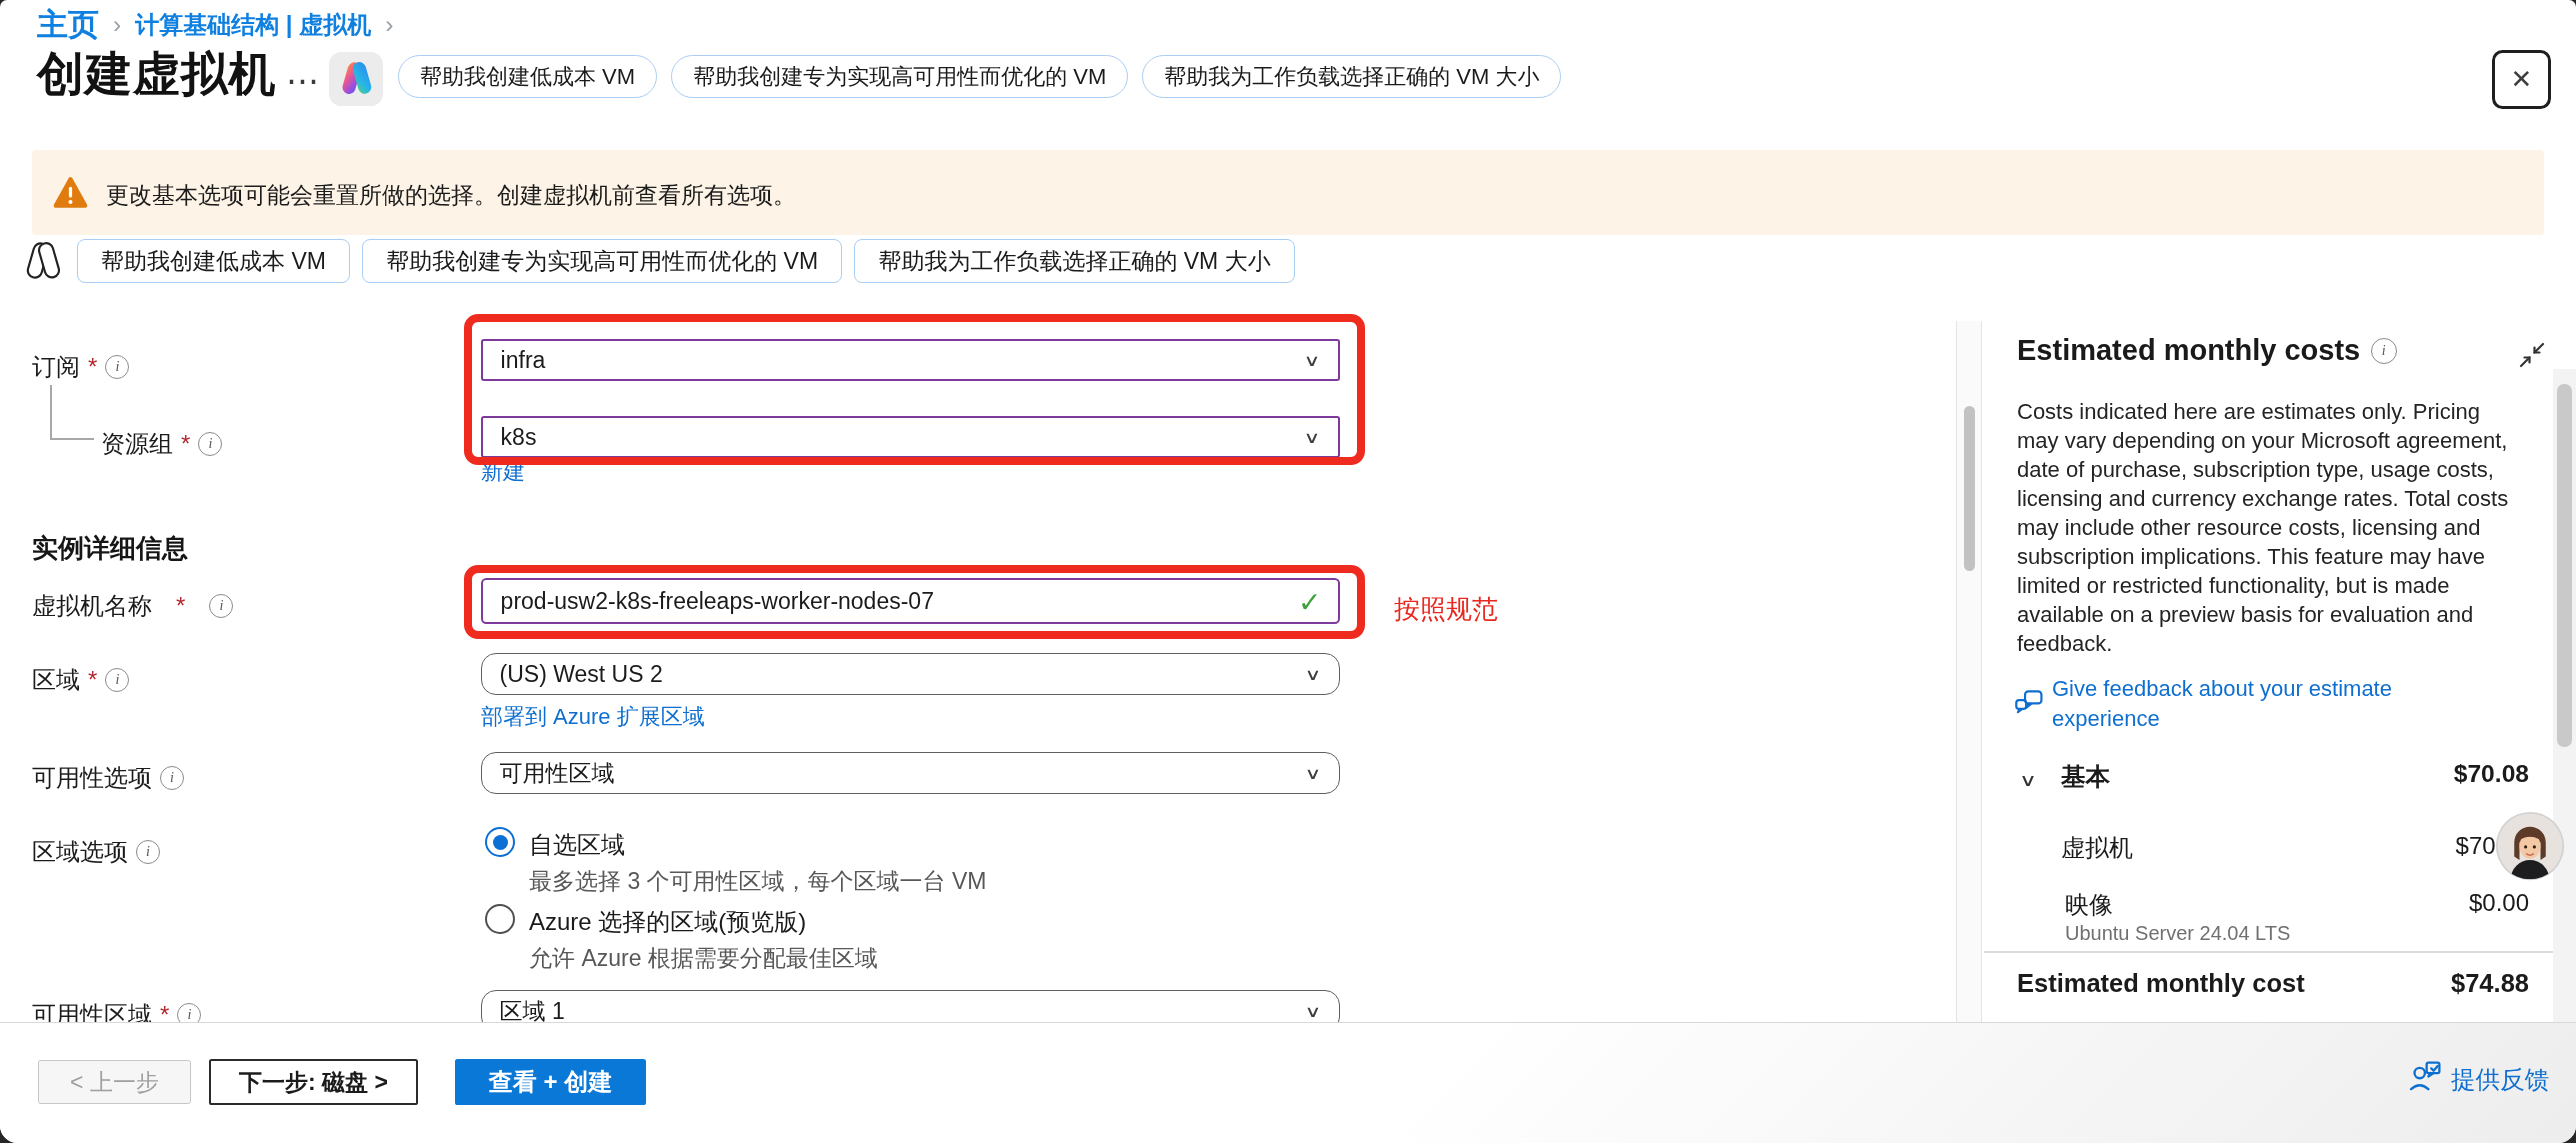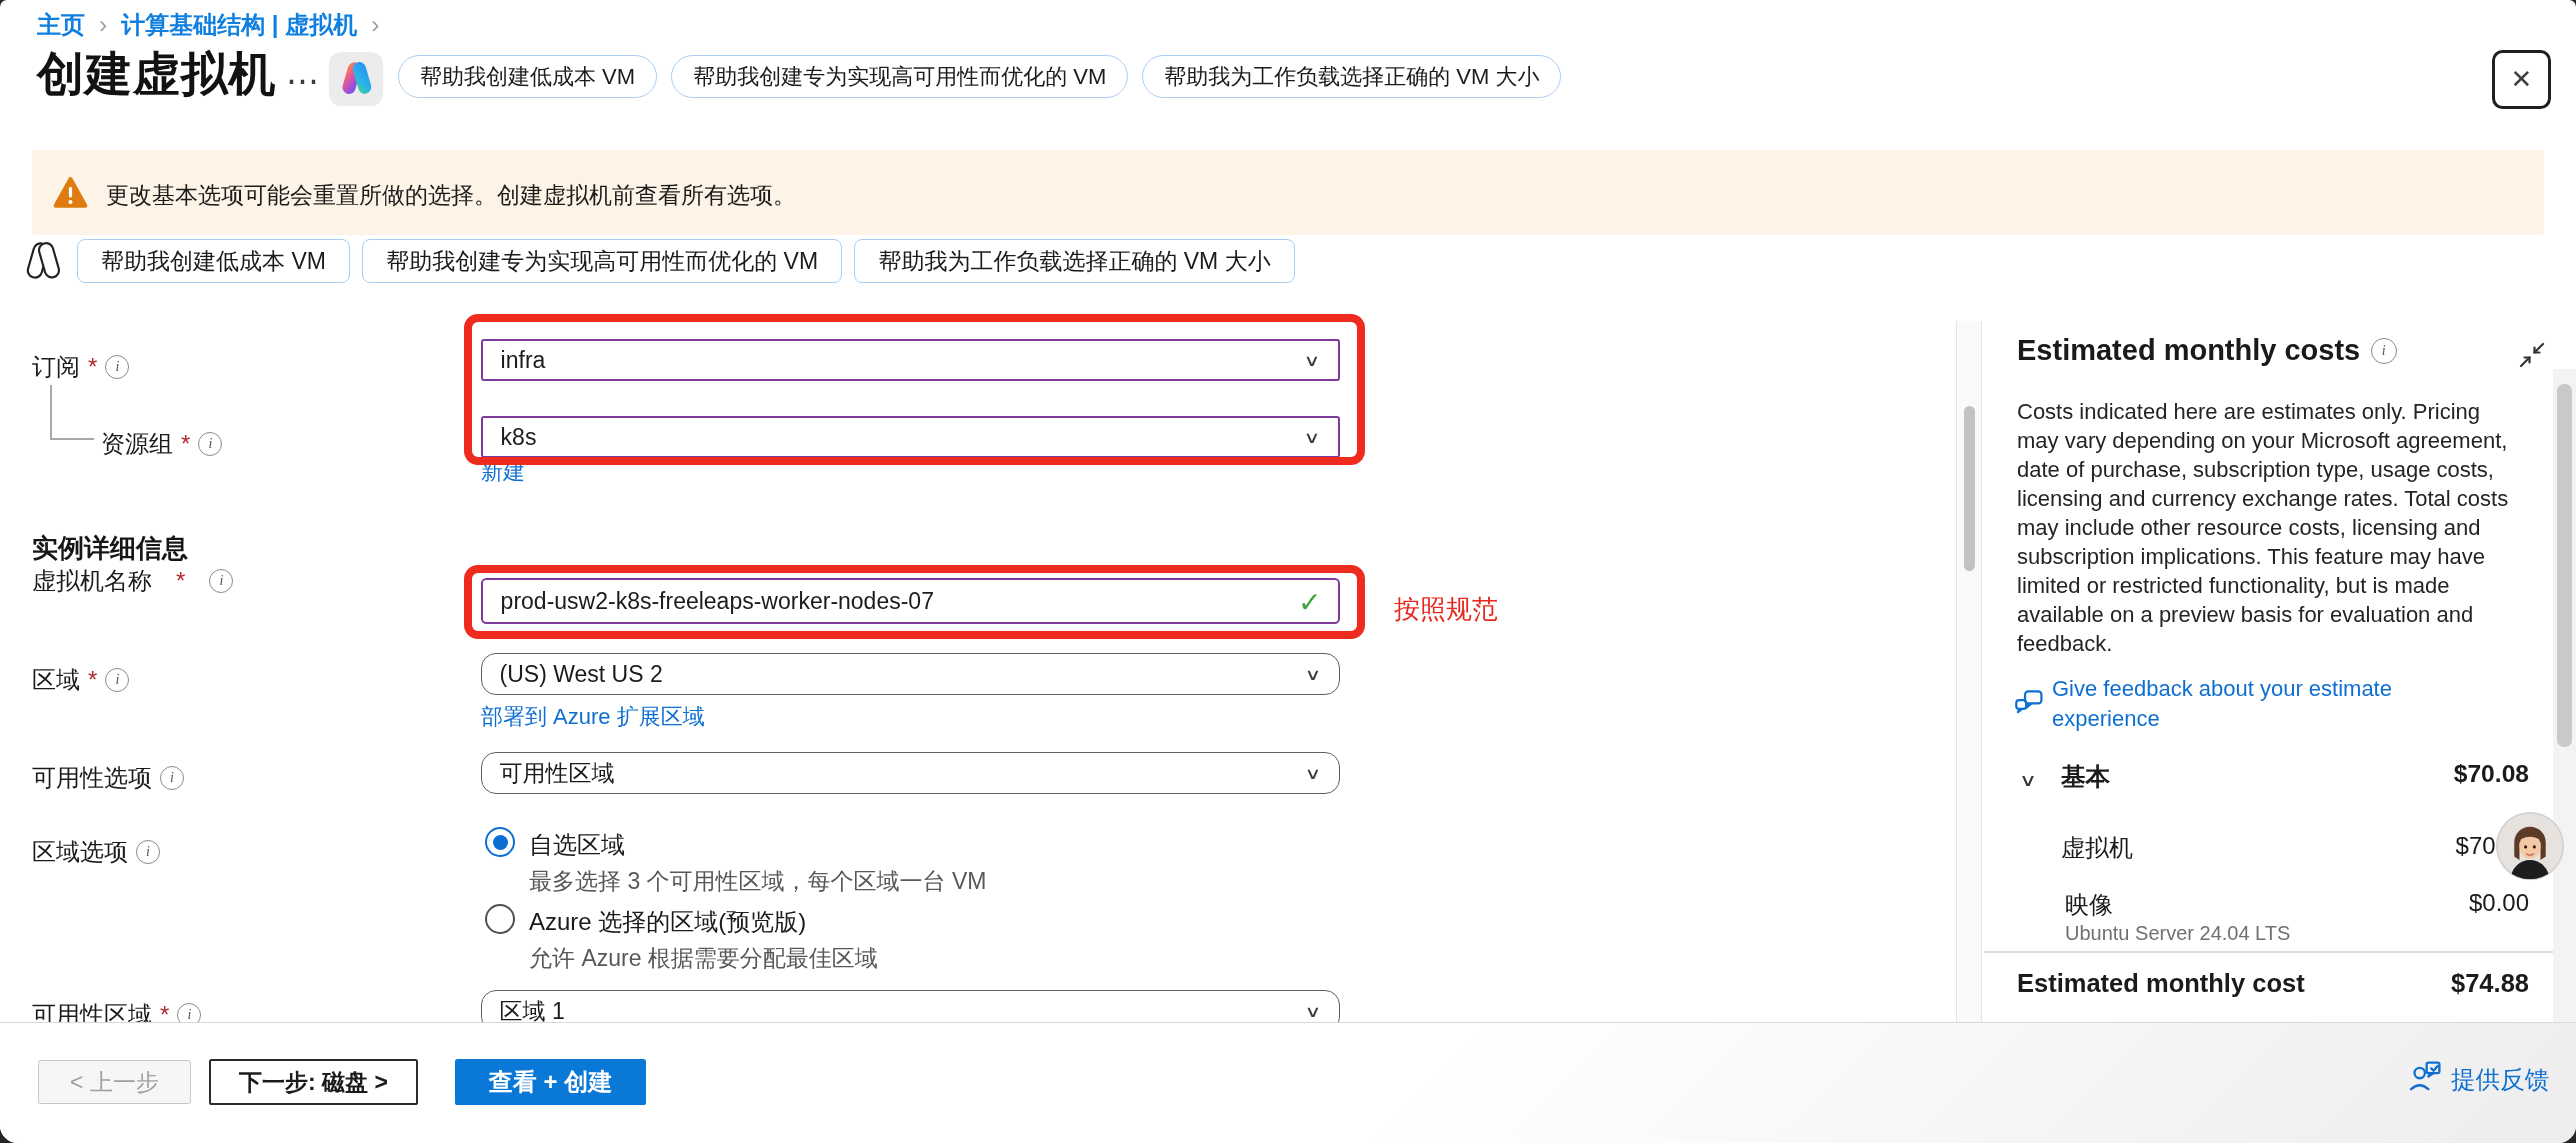--- a/index.html
+++ b/index.html
@@ -31,21 +31,21 @@
   .scroll-thumb{background:#c2c2c2;border-radius:7px;}
   .btn{display:inline-flex;align-items:center;justify-content:center;font-size:23px;cursor:pointer;
        box-sizing:border-box;border-radius:2.6px;white-space:nowrap;}
 </style>
 </head>
 <body>
 
 <div id="window">
 
   <div class="abs row" style="left:37px;top:8.8px;height:32px;gap:14px;">
-    <span class="link" style="font-size:24px;font-weight:700;color:#0f80e0;">主页</span>
+    <span class="link" style="font-size:31px;font-weight:700;color:#0f80e0;">主页</span>
     <span style="font-size:24.6px;color:#98a0a8;">›</span>
     <span class="link" style="font-size:24px;font-weight:700;color:#0f80e0;">计算基础结构 | 虚拟机</span>
     <span style="font-size:24.6px;color:#98a0a8;">›</span>
   </div>
 
   <h1 class="abs" style="left:33px;top:39px;margin:4px;font-size:47px;font-weight:700;color:#121212;letter-spacing:0.9px;">创建虚拟机</h1>
   <span class="abs" style="left:286px;top:61px;font-size:33px;color:#3a3a3a;letter-spacing:3.5px;cursor:pointer;">⋯</span>
 
   <div class="abs" style="left:329px;top:52px;width:54px;height:54px;border-radius:12.3px;background:#ececec;display:flex;align-items:center;justify-content:center;cursor:pointer;">
     <svg width="37" height="37" viewBox="0 0 48 48">
@@ -117,21 +117,21 @@
   <div class="abs sel purple" role="combobox" style="left:481px;top:416px;width:859px;height:42px;cursor:pointer;">
     <span>k8s</span>
     <span class="chev">∨</span>
   </div>
   <span class="abs link" style="left:481px;top:457px;">新建</span>
 
   <div class="abs redbox" style="left:464px;top:314px;width:901px;height:151px;z-index:6;"></div>
 
   <div class="abs" style="left:32px;top:531px;font-size:26px;font-weight:700;color:#161616;">实例详细信息</div>
 
-  <div class="abs lbl" style="left:32px;top:565px;gap:24px;">
+  <div class="abs lbl" style="left:32px;top:590px;gap:24px;">
     <span>虚拟机名称</span>
     <span class="req">*</span>
     <span class="info">i</span>
   </div>
   <input class="abs" style="left: 481px; top: 578px; width: 859px; height: 46px; border: 2.6px solid rgb(125, 58, 154); border-radius: 5.3px; box-sizing: border-box; padding: 0px 53px 0px 17.6px; font-size: 23px; color: rgb(27, 27, 27); font-family: &quot;Liberation Sans&quot;, sans-serif; outline: none;" value="prod-usw2-k8s-freeleaps-worker-nodes-07">
   <span class="abs" style="left:1298px;top:586px;font-size:28px;color:#3da33a;font-weight:700;z-index:7;">✓</span>
 
   <div class="abs redbox" style="left:464px;top:565px;width:901px;height:74px;z-index:6;"></div>
   <span class="abs" style="left:1394px;top:592px;font-size:26px;color:#e8281e;">按照规范</span>
 

